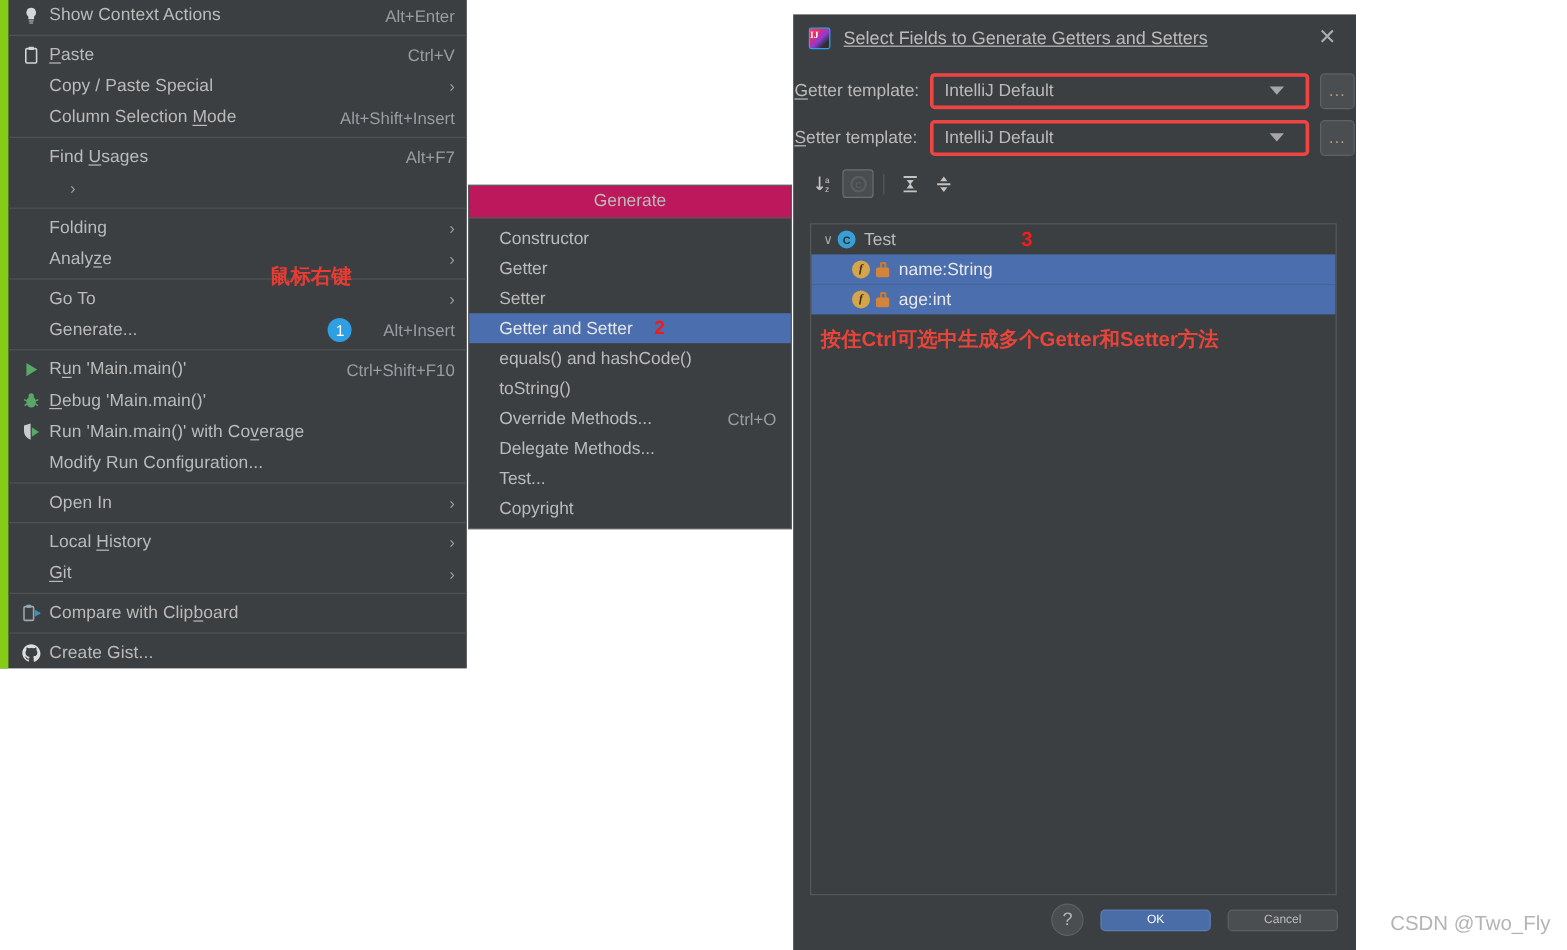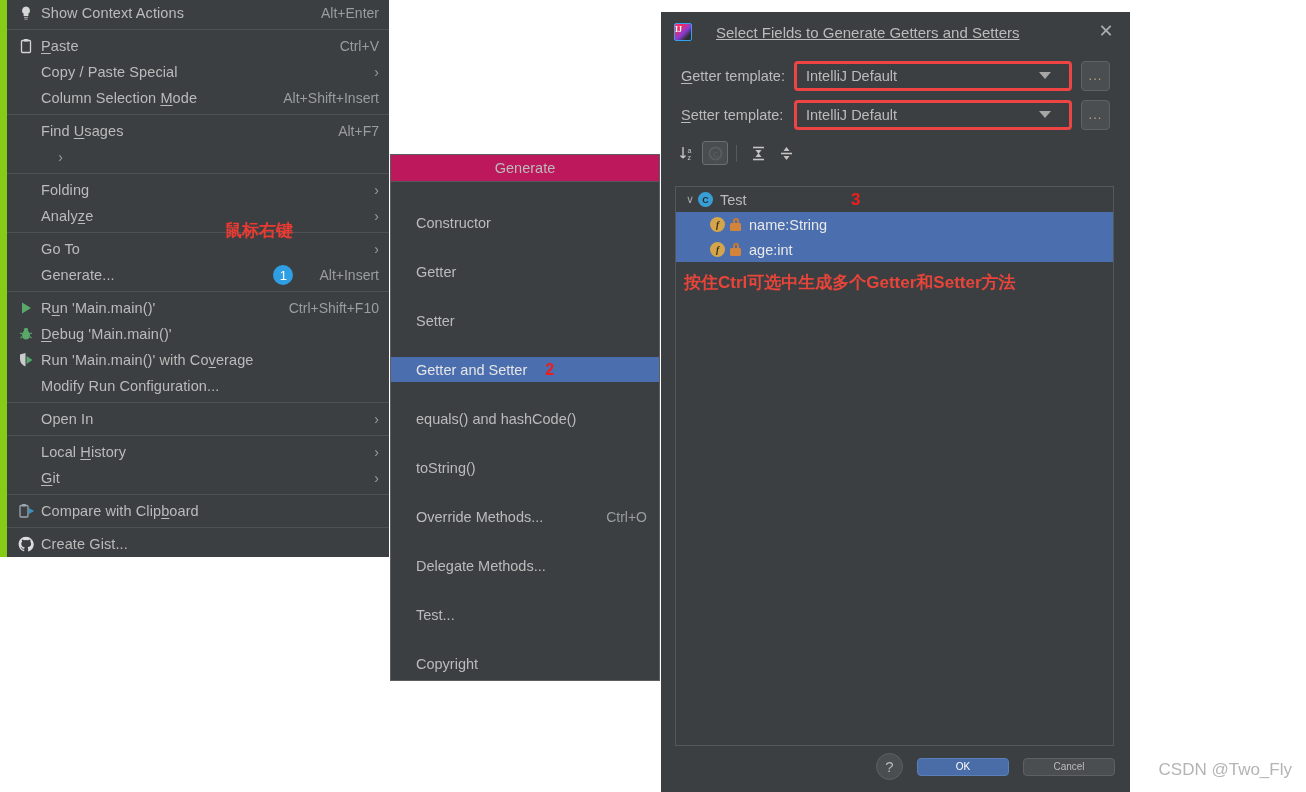--- a/index.html
+++ b/index.html
@@ -97,21 +97,20 @@
   }
   .gen-list { padding: 4px 0 4px 0; }
   .gen-item {
     height: 25px;
     display: flex;
     align-items: center;
     padding-left: 25px;
     padding-right: 12px;
     box-sizing: border-box;
     white-space: nowrap;
-    margin-top: 24px;
   }
   .gen-item.selected {
     background: #4b6eaf;
     color: #e6e6e6;
   }
   .gen-item-label { flex: 1; }
   .gen-item-accel { color: #9a9da1; font-size: 14px; }
 
   
   .dialog {
@@ -130,21 +129,21 @@
     align-items: center;
     padding: 0 14px 0 13px;
     box-sizing: border-box;
   }
   .dlg-ij-icon {
     width: 18px; height: 18px;
     border-radius: 2px;
     background: linear-gradient(135deg, #ff318c 0%, #fe2857 22%, #8b3bd6 55%, #2d2f31 80%);
     border: 1.5px solid #2ea3f2;
     position: relative;
-    margin-right: 24px;
+    margin-right: 11px;
     box-sizing: border-box;
     display: flex; align-items: center; 
   }
   .dlg-ij-icon span {
     color: #ffffff;
     font-size: 8px;
     font-family: "Liberation Serif", serif;
     font-weight: bold;
     line-height: 1;
     transform: translateY(-2px);
@@ -161,21 +160,21 @@
     color: #a9adb1;
     font-size: 18px;
     line-height: 18px;
     text-align: center;
     cursor: default;
   }
 
   .field-row {
     display: flex;
     align-items: center;
-    padding: 0 20px;
+    padding: 0 1px;
     margin-top: 8px;
     height: 31px;
   }
   .field-label {
     width: 113px;
     font-size: 14.5px;
     color: #bbbbbb;
     white-space: nowrap;
   }
   .combo {

